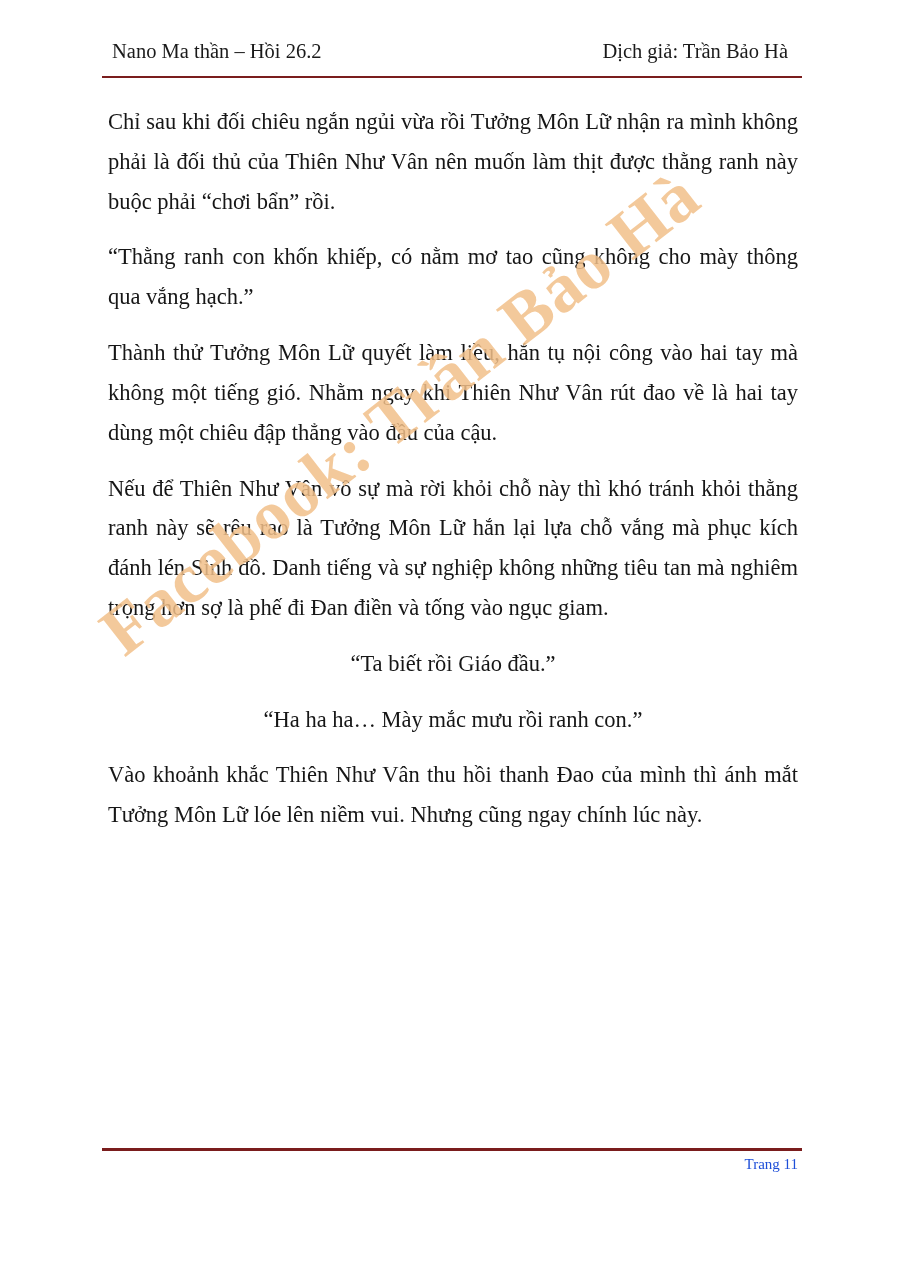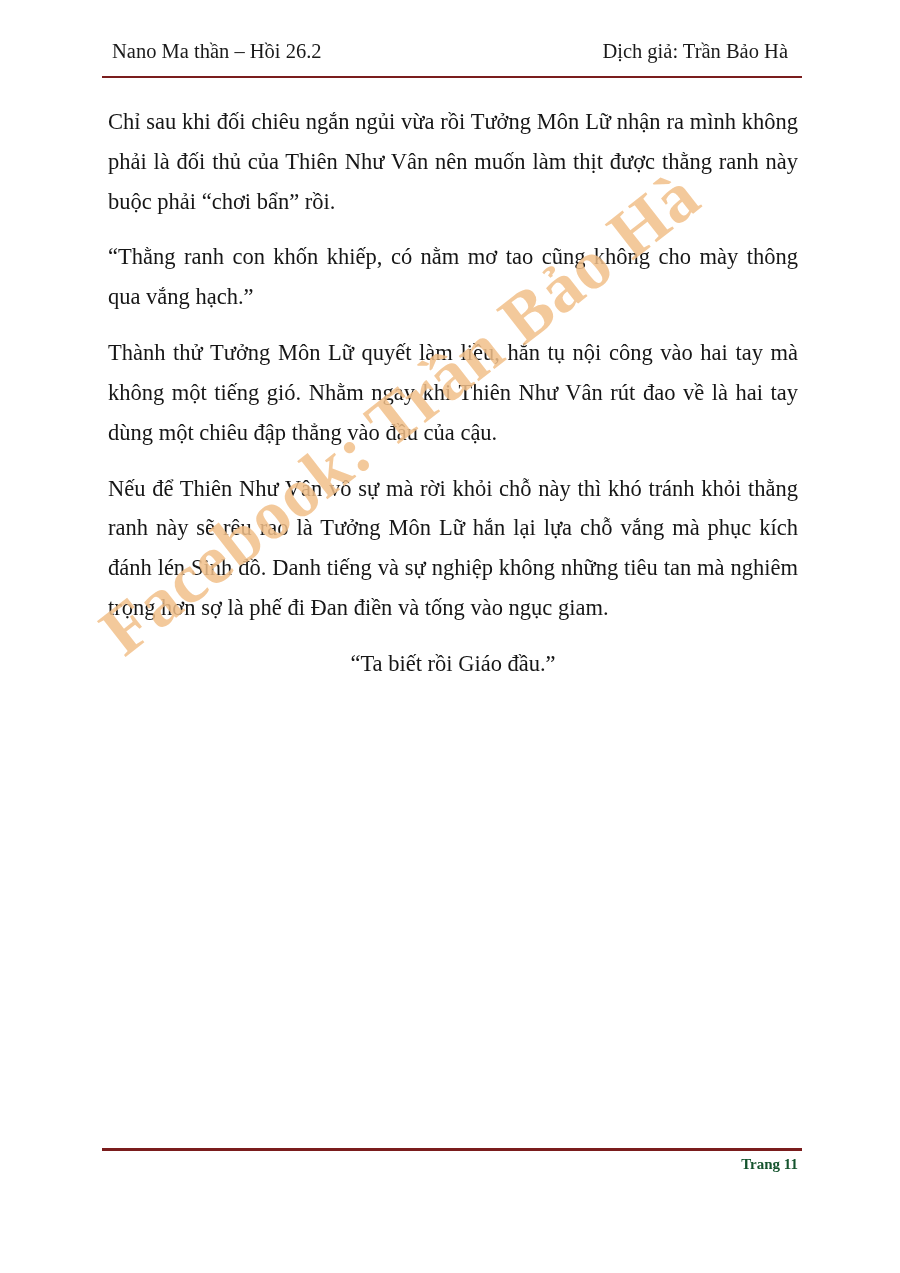--- a/index.html
+++ b/index.html
@@ -82,22 +82,22 @@
     border-top: 3px solid #7a1d1d;
   }
   .footer {
     position: absolute;
     left: 102px;
     top: 1156px;
     width: 700px;
     text-align: right;
     font-family: "Liberation Serif", serif;
     font-size: 15px;
-    font-weight: bold;
-    color: #14532d;
+    font-weight: normal;
+    color: #1d4ed8;
     padding-right: 4px;
     box-sizing: border-box;
   }
   
   .watermark {
     position: absolute;
     left: 110px;
     top: 380px;
     width: 660px;
     height: 560px;
@@ -132,20 +132,22 @@
       <div class="header-right">Dịch giả: Trần Bảo Hà</div>
     </div>
     <div class="header-rule"></div>
 
     <div class="body-text">
       <p class="para last-line-left">Chỉ sau khi đối chiêu ngắn ngủi vừa rồi Tưởng Môn Lữ nhận ra mình không phải là đối thủ của Thiên Như Vân nên muốn làm thịt được thằng ranh này buộc phải “chơi bẩn” rồi.</p>
       <p class="para last-line-left">“Thằng ranh con khốn khiếp, có nằm mơ tao cũng không cho mày thông qua vắng hạch.”</p>
       <p class="para last-line-left">Thành thử Tưởng Môn Lữ quyết làm liều, hắn tụ nội công vào hai tay mà không một tiếng gió. Nhằm ngay khi Thiên Như Vân rút đao về là hai tay dùng một chiêu đập thẳng vào đầu của cậu.</p>
       <p class="para last-line-left">Nếu để Thiên Như Vân vô sự mà rời khỏi chỗ này thì khó tránh khỏi thằng ranh này sẽ rêu rao là Tưởng Môn Lữ hắn lại lựa chỗ vắng mà phục kích đánh lén Sinh đồ. Danh tiếng và sự nghiệp không những tiêu tan mà nghiêm trọng hơn sợ là phế đi Đan điền và tống vào ngục giam.</p>
       <p class="para short">“Ta biết rồi Giáo đầu.”</p>
+      <p class="para short">“Ha ha ha… Mày mắc mưu rồi ranh con.”</p>
+      <p class="para last-line-left">Vào khoảnh khắc Thiên Như Vân thu hồi thanh Đao của mình thì ánh mắt Tưởng Môn Lữ lóe lên niềm vui. Nhưng cũng ngay chính lúc này.</p>
     </div>
 
   </div>
 
   <div class="watermark">
     <div class="watermark-text">Facebook: Trần Bảo Hà</div>
   </div>
 
   <div class="footer-rule"></div>
   <div class="footer">

